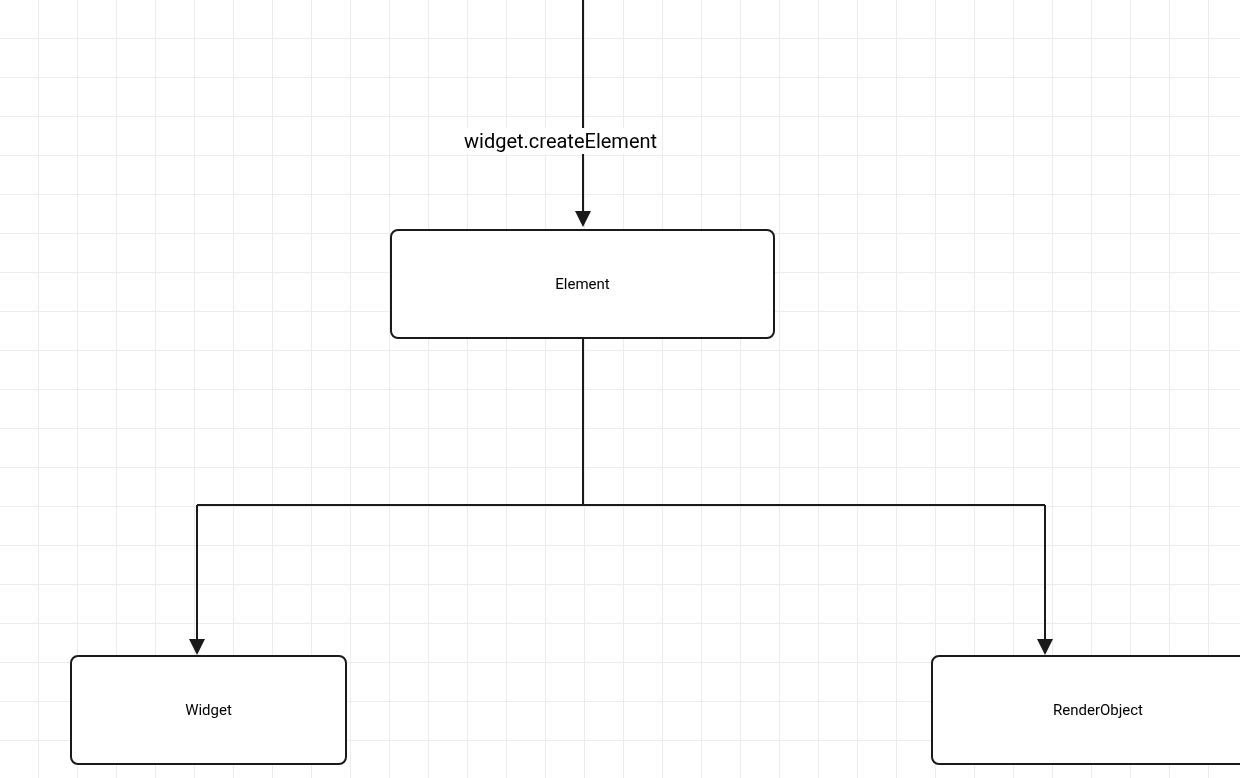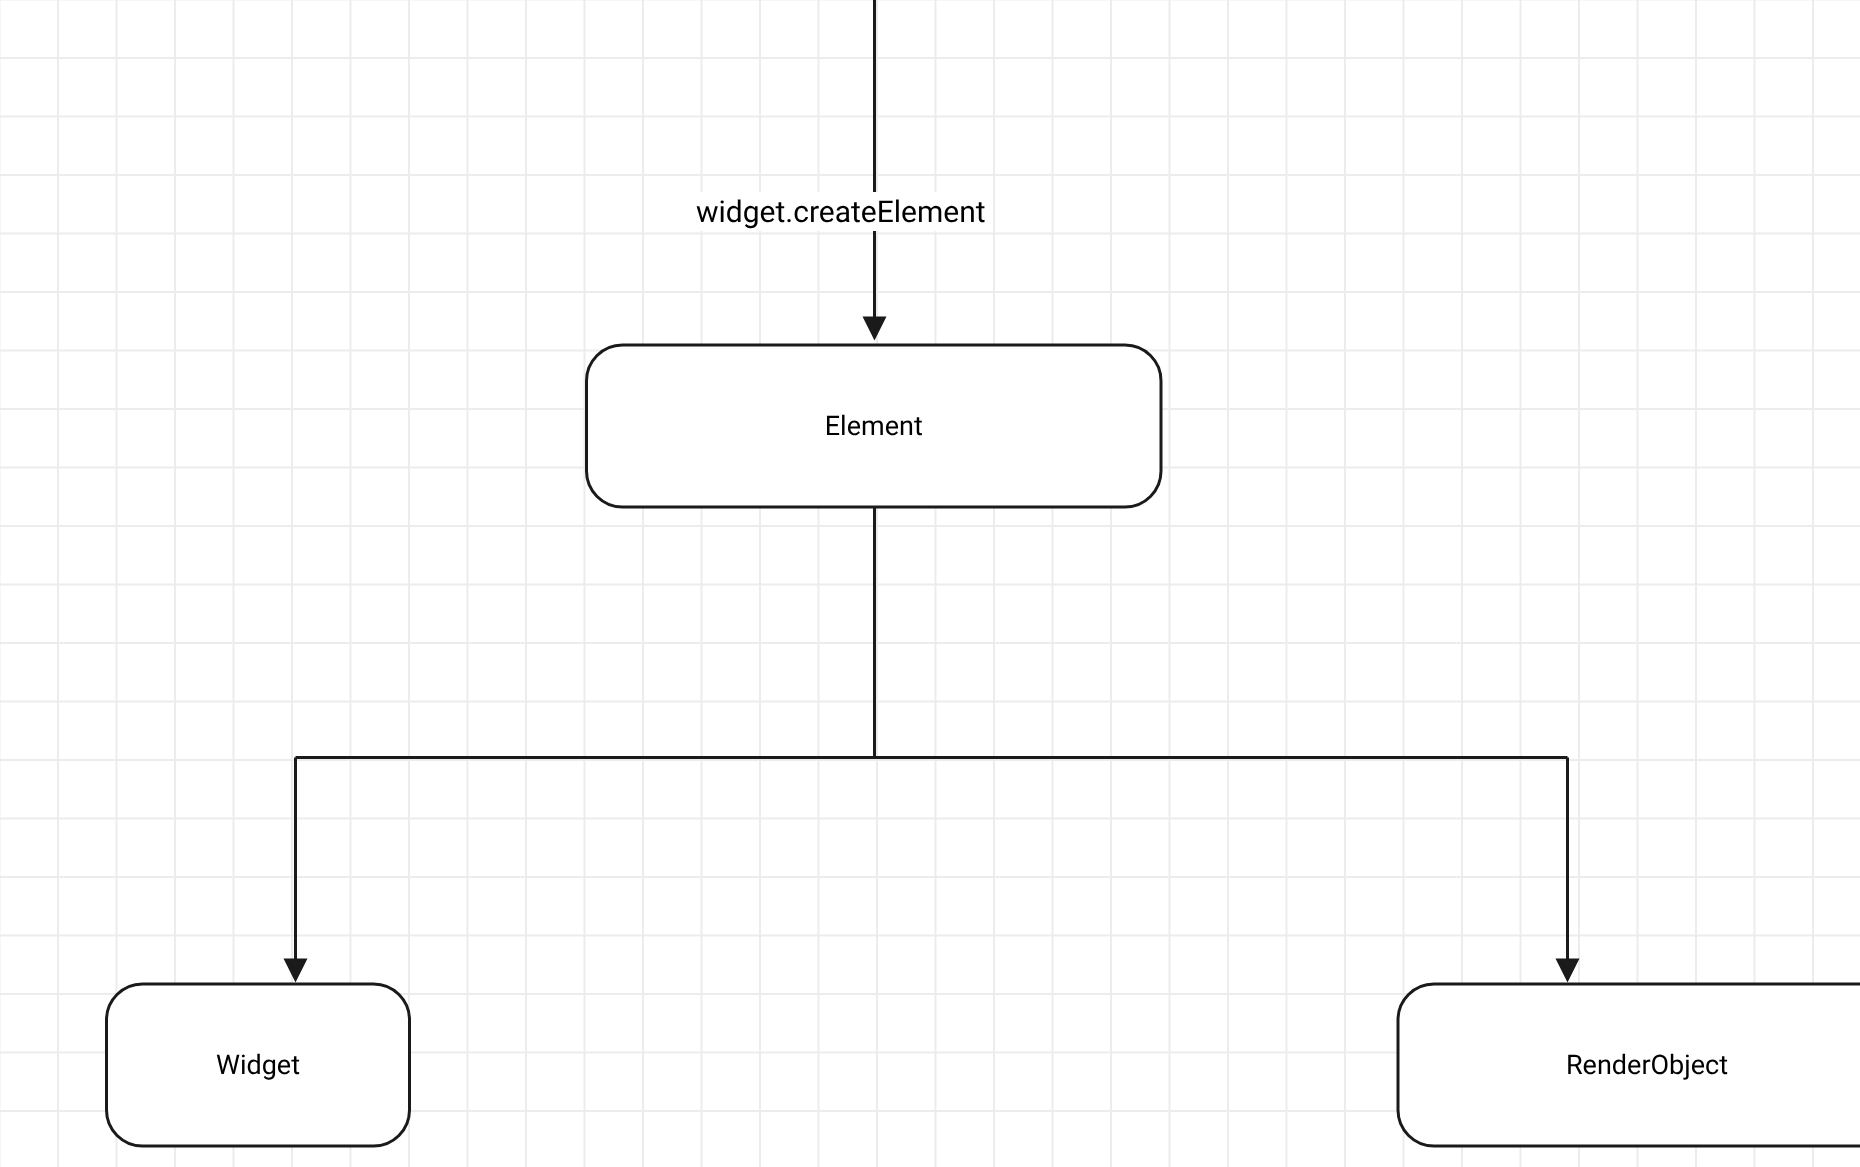--- a/index.html
+++ b/index.html
@@ -20,25 +20,25 @@
       linear-gradient(#ececec 1px,transparent 1px),
       linear-gradient(90deg,#ececec 1px,transparent 1px);
     background-size:39px 39px;
     background-position:-1px -1px;
     
   }
   .node{
     position:absolute;
     background:#fff;
     border:2px solid #1a1a1a;
-    border-radius:25px;
+    border-radius:8px;
     display:flex;
     align-items:center;
     justify-content:center;
-    font-size:18px;
+    font-size:15px;
     color:#000;
     box-sizing:border-box;
   }
   .edge-label{
     position:absolute;
     background:#fff;
     color:#000;
     font-size:20px;
     line-height:26px;
     text-align:right;
@@ -84,21 +84,21 @@
   </svg>
 
   <div class="edge-label" style="left:460px; top:128px;">widget.createElement</div>
 
 
 
   <div class="node" style="left:390px; top:229px; width:385px; height:110px;">
     <span>Element</span>
   </div>
 
-  <div class="node" style="left:70px; top:655px; width:204px; height:110px;">
+  <div class="node" style="left:70px; top:655px; width:277px; height:110px;">
     <span>Widget</span>
   </div>
 
   <div class="node" style="left:931px; top:655px; width:334px; height:110px;">
     <span>RenderObject</span>
   </div>
 
 </div>
 
 </body></html>

